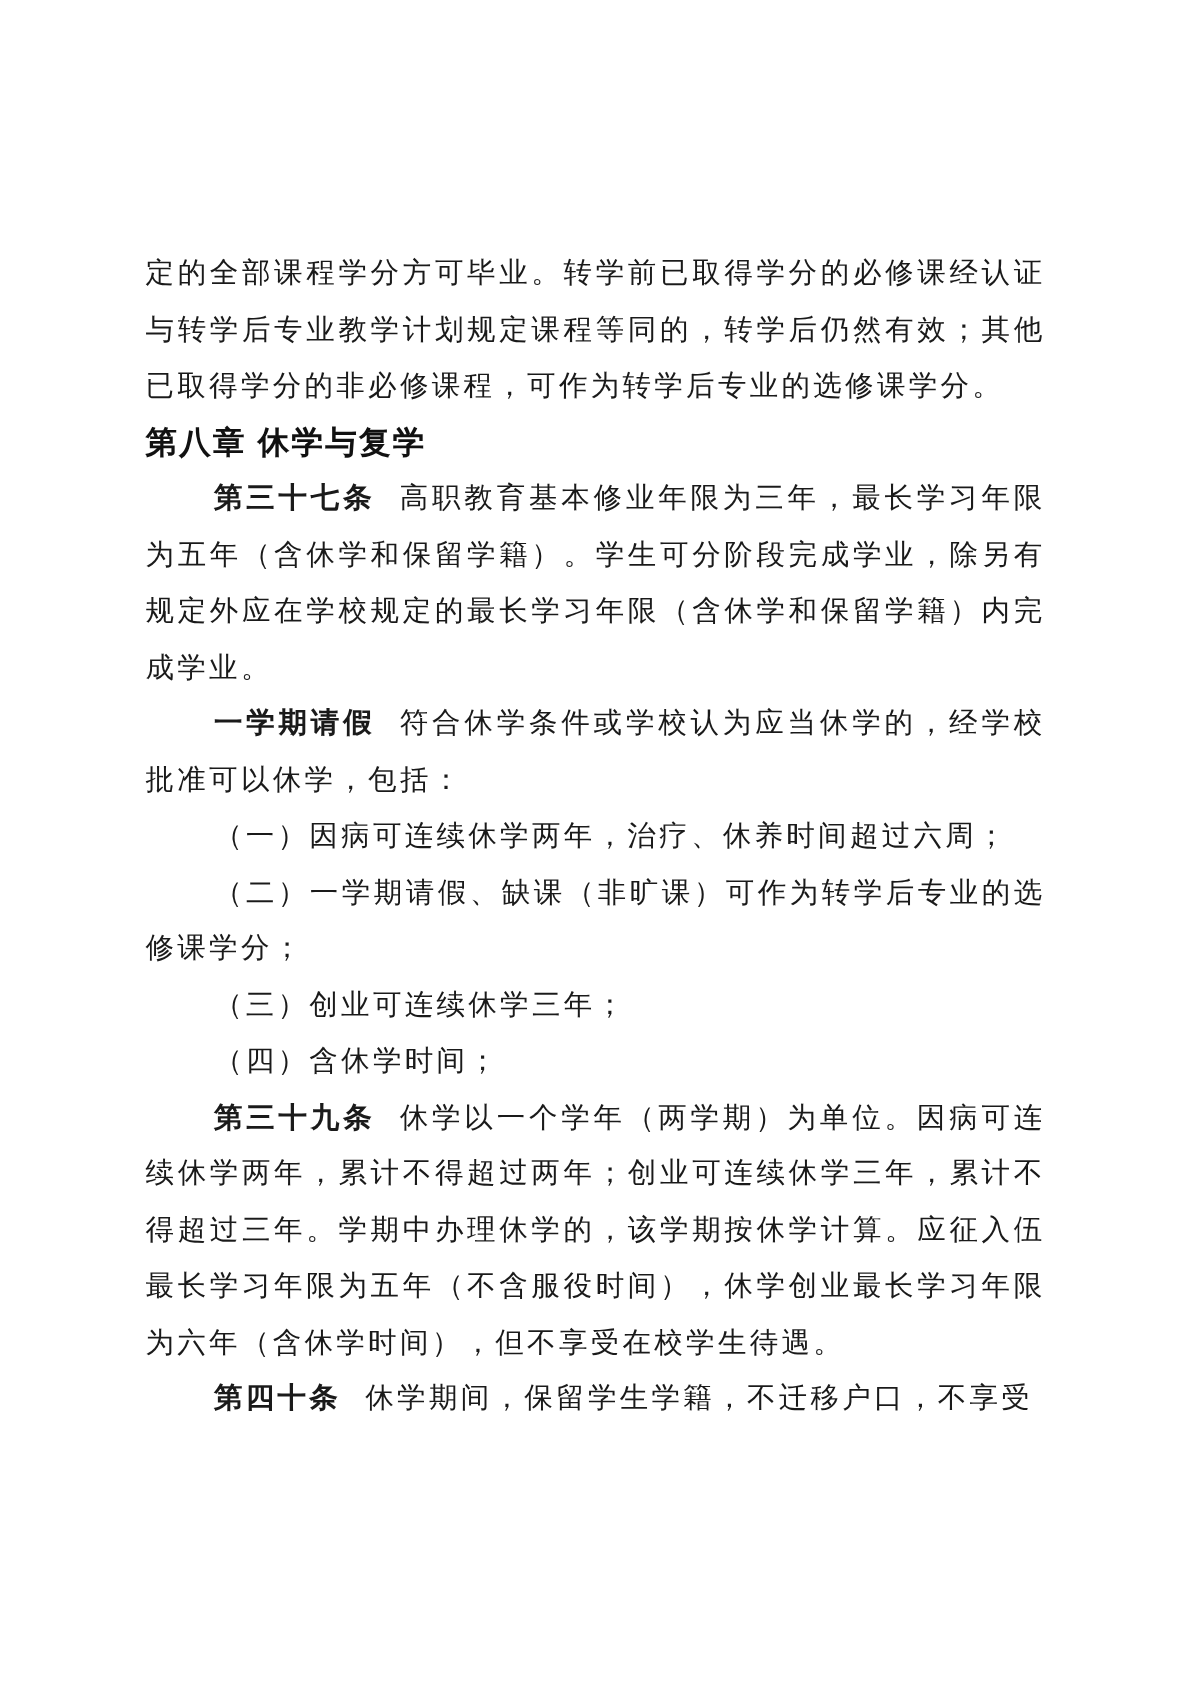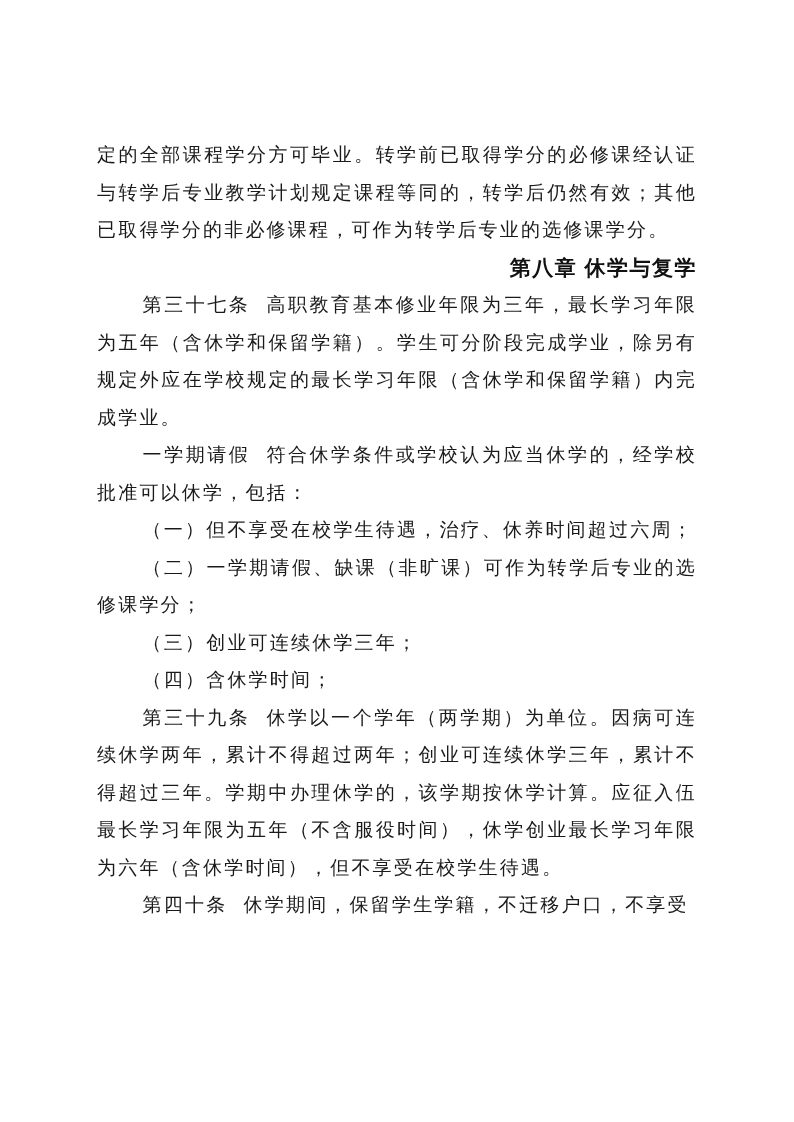--- a/index.html
+++ b/index.html
@@ -9,62 +9,62 @@
     width: 794px;
     height: 1122px;
     background: #ffffff;
     color: #1a1a1a;
     font-family: "Liberation Serif", "DejaVu Serif", serif;
     overflow: hidden;
   }
   .text-block {
     position: absolute;
     left: 97px;
-    top: 136px;
+    top: 164px;
     width: 600px;
   }
   .para {
     font-size: 19px;
     line-height: 37.5px;
     letter-spacing: 2.2px;
     text-align: justify;
     text-justify: inter-character;
     text-indent: 2.4em;
     color: #1a1a1a;
   }
   .para.no-indent { text-indent: 0; }
   .art-num {
-    font-weight: normal;
+    font-weight: bold;
     margin-right: 0.85em;
   }
   .chapter-heading {
     font-family: "Liberation Sans", "DejaVu Sans", sans-serif;
     font-size: 21px;
     font-weight: bold;
     line-height: 37.5px;
     letter-spacing: 1.5px;
-    text-align: right;
+    text-align: left;
     color: #111111;
   }
 </style>
 </head>
 <body>
 
 <div class="page">
   <div class="text-block">
 
     <p class="para no-indent">定的全部课程学分方可毕业。转学前已取得学分的必修课经认证与转学后专业教学计划规定课程等同的，转学后仍然有效；其他已取得学分的非必修课程，可作为转学后专业的选修课学分。</p>
 
     <h2 class="chapter-heading">第八章 休学与复学</h2>
 
     <p class="para"><span class="art-num">第三十七条</span><span>高职教育基本修业年限为三年，最长学习年限为五年（含休学和保留学籍）。学生可分阶段完成学业，除另有规定外应在学校规定的最长学习年限（含休学和保留学籍）内完成学业。</span></p>
 
     <p class="para"><span class="art-num">一学期请假</span><span>符合休学条件或学校认为应当休学的，经学校批准可以休学，包括：</span></p>
 
-    <p class="para">（一）但不享受在校学生待遇，治疗、休养时间超过六周；</p>
+    <p class="para">（一）因病可连续休学两年，治疗、休养时间超过六周；</p>
 
     <p class="para">（二）一学期请假、缺课（非旷课）可作为转学后专业的选修课学分；</p>
 
     <p class="para">（三）创业可连续休学三年；</p>
 
     <p class="para">（四）含休学时间；</p>
 
 
     <p class="para"><span class="art-num">第三十九条</span><span>休学以一个学年（两学期）为单位。因病可连续休学两年，累计不得超过两年；创业可连续休学三年，累计不得超过三年。学期中办理休学的，该学期按休学计算。应征入伍最长学习年限为五年（不含服役时间），休学创业最长学习年限为六年（含休学时间），但不享受在校学生待遇。</span></p>
 

